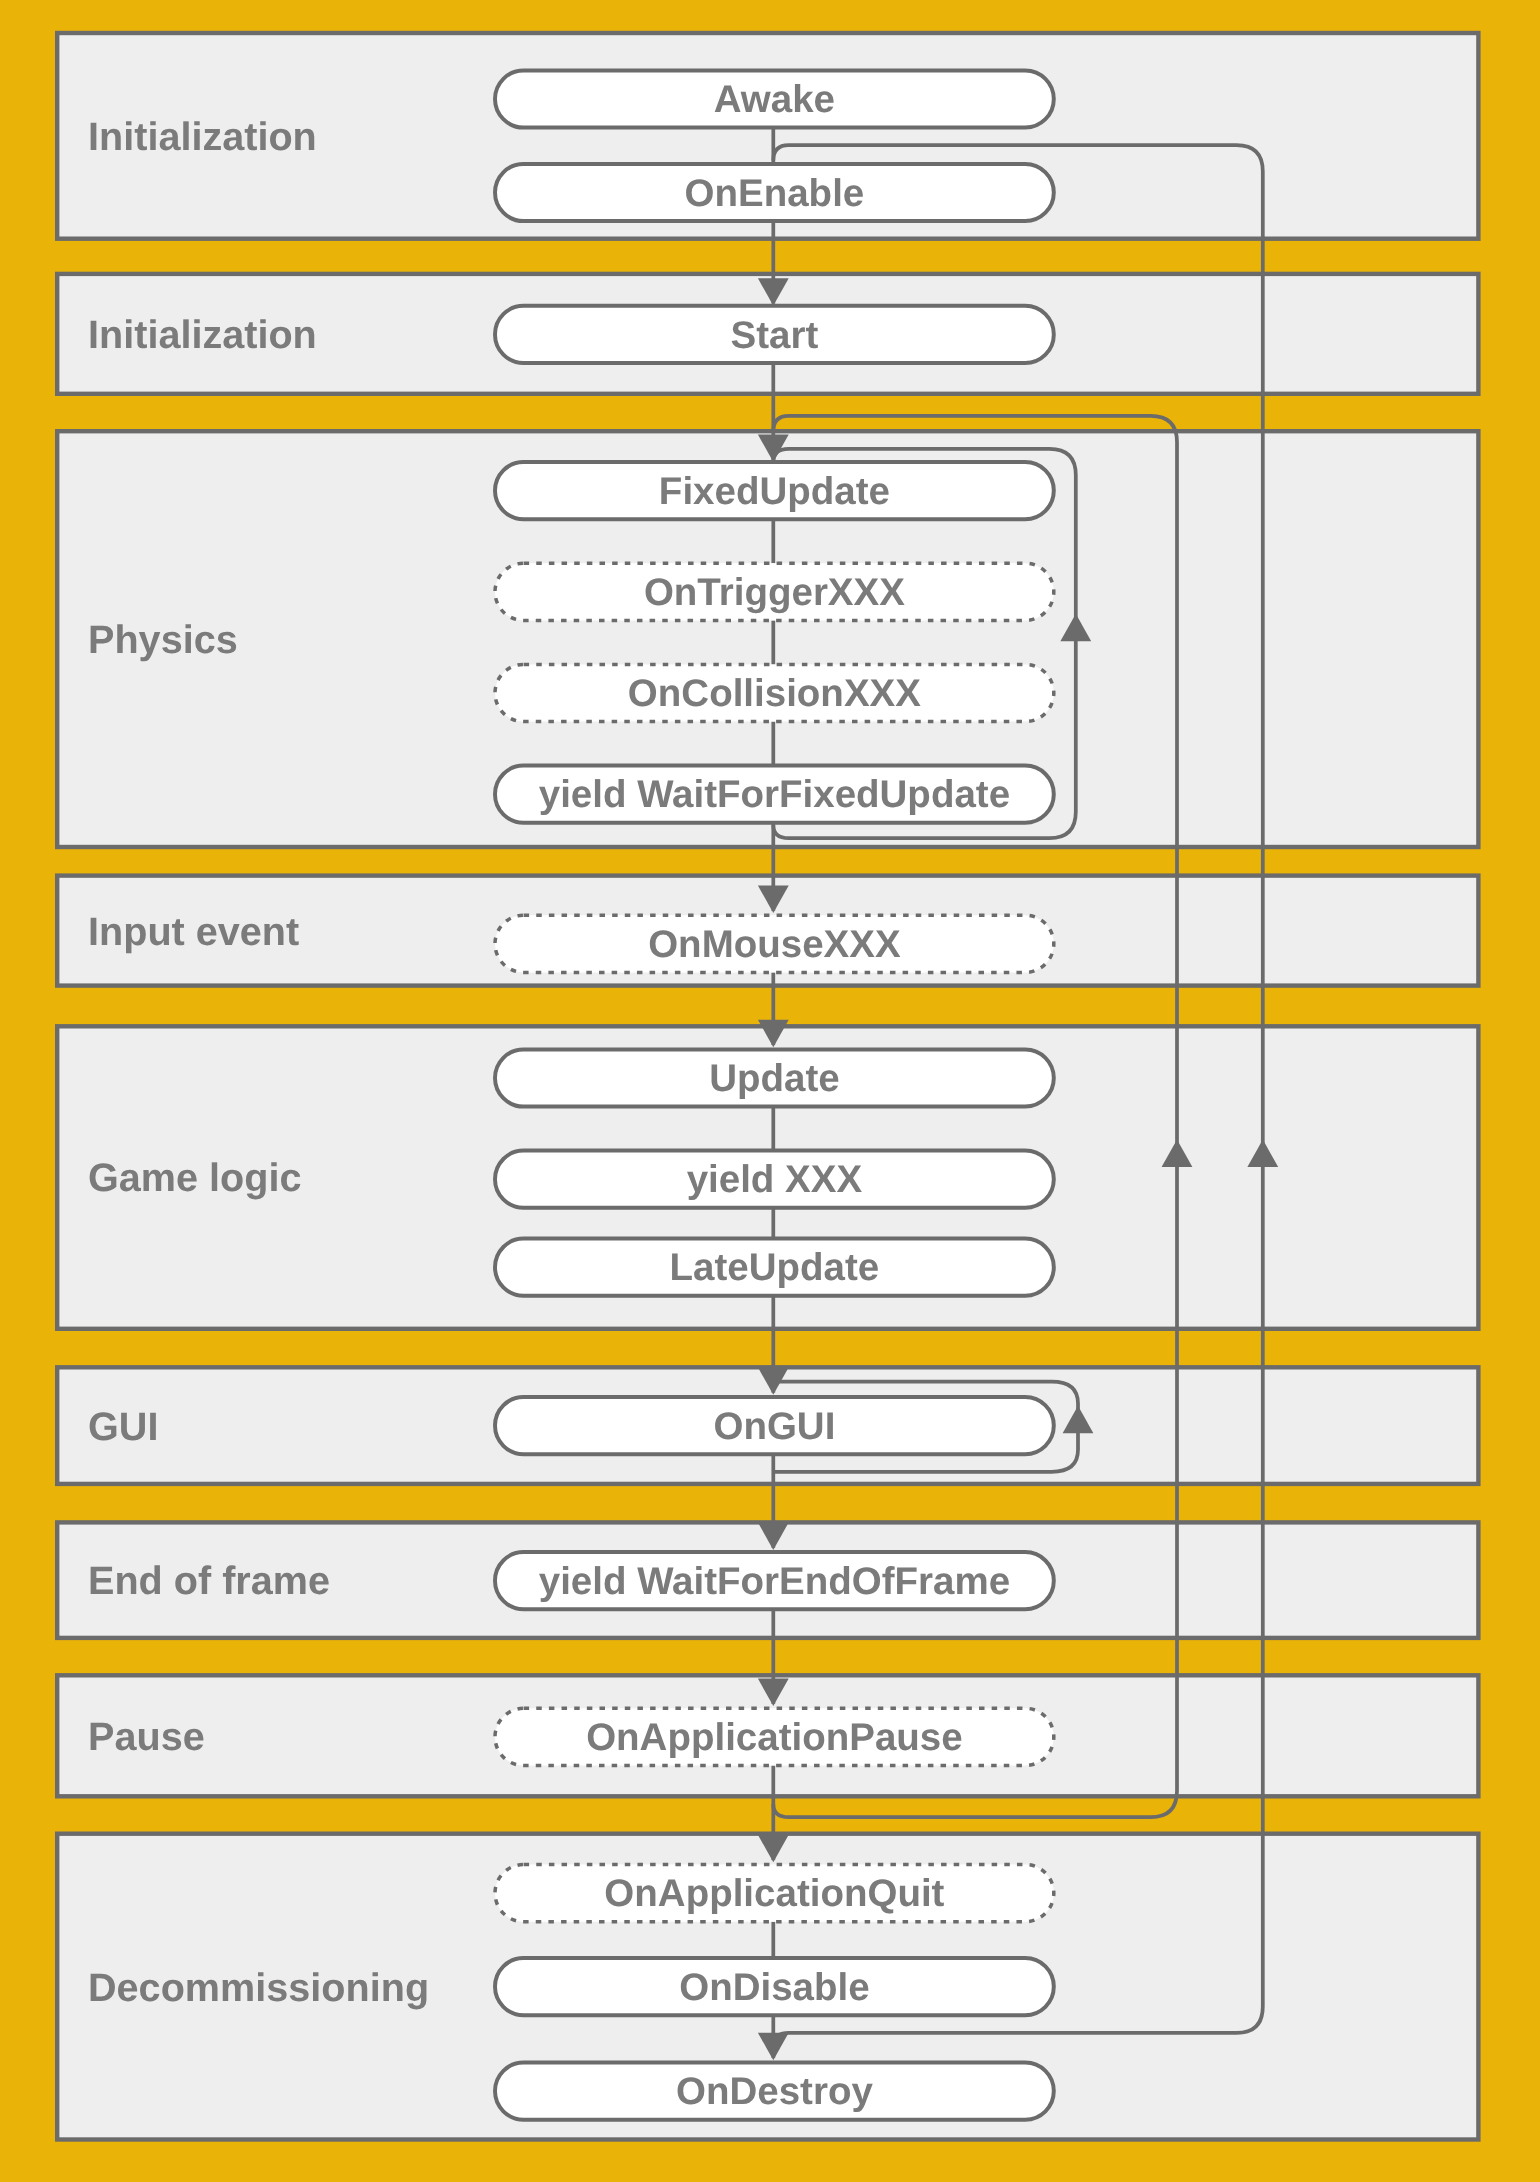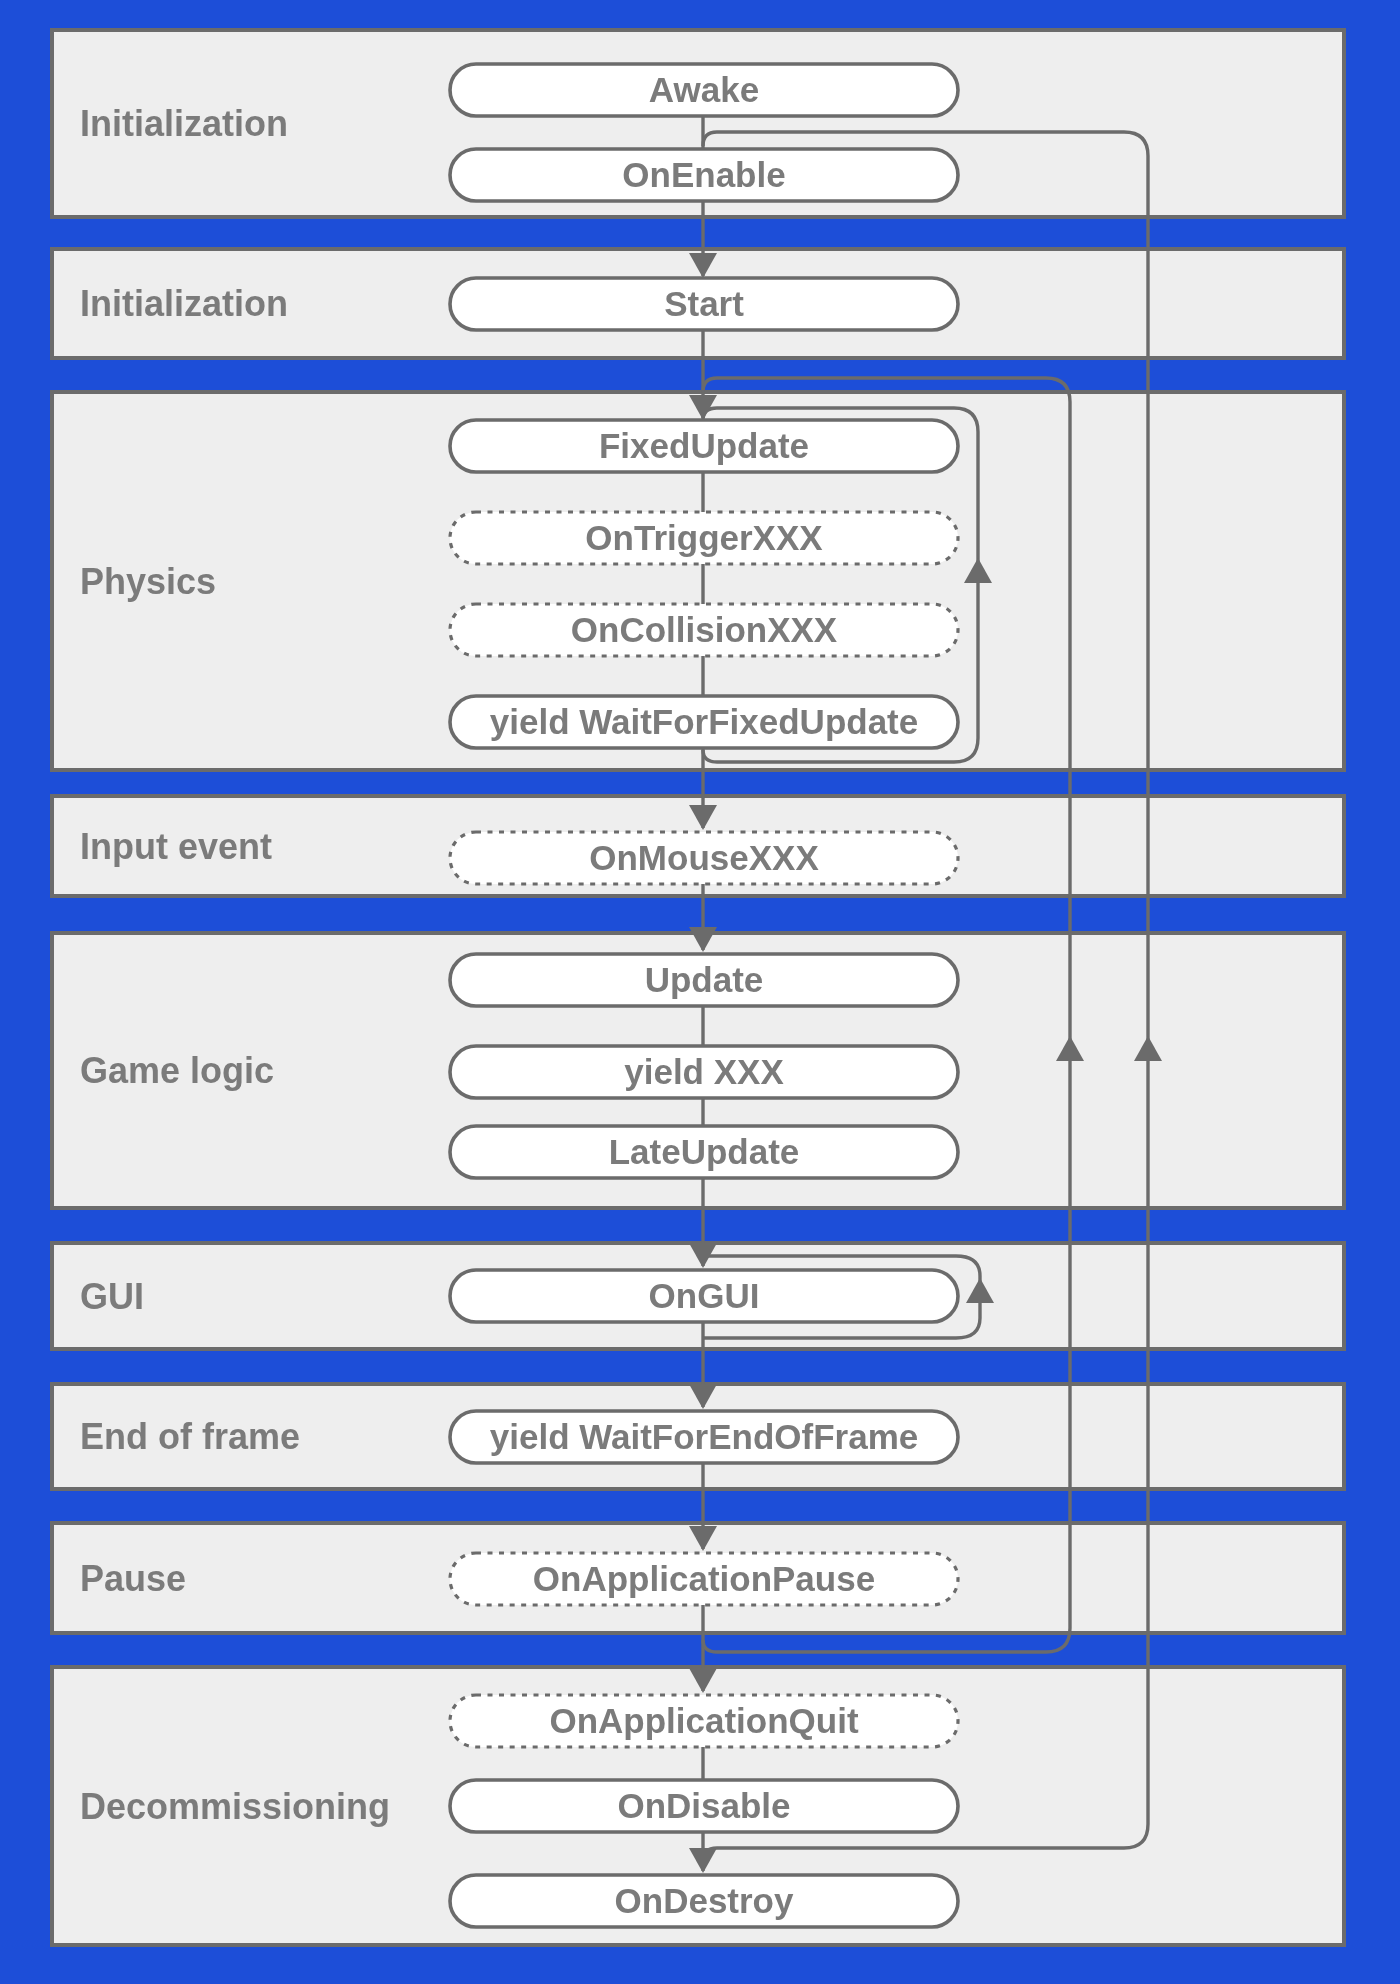--- a/index.html
+++ b/index.html
@@ -1,20 +1,20 @@
 <!DOCTYPE html>
 <html><head>
 <meta charset="utf-8">
 <style>
   html, body { margin: 0; padding: 0; background: #ffffff; }
   .canvas {
     position: relative;
     width: 1400px;
     height: 1984px;
-    background: #1d4ed8;
+    background: #eab308;
     font-family: "Liberation Sans", sans-serif;
   }
   svg { position: absolute; left: 0; top: 0; }
   text {
     font-family: "Liberation Sans", sans-serif;
     font-weight: bold;
     fill: #7b7b7b;
   }
   .section-label { font-size: 36px; }
   .node-label { font-size: 35px; }

